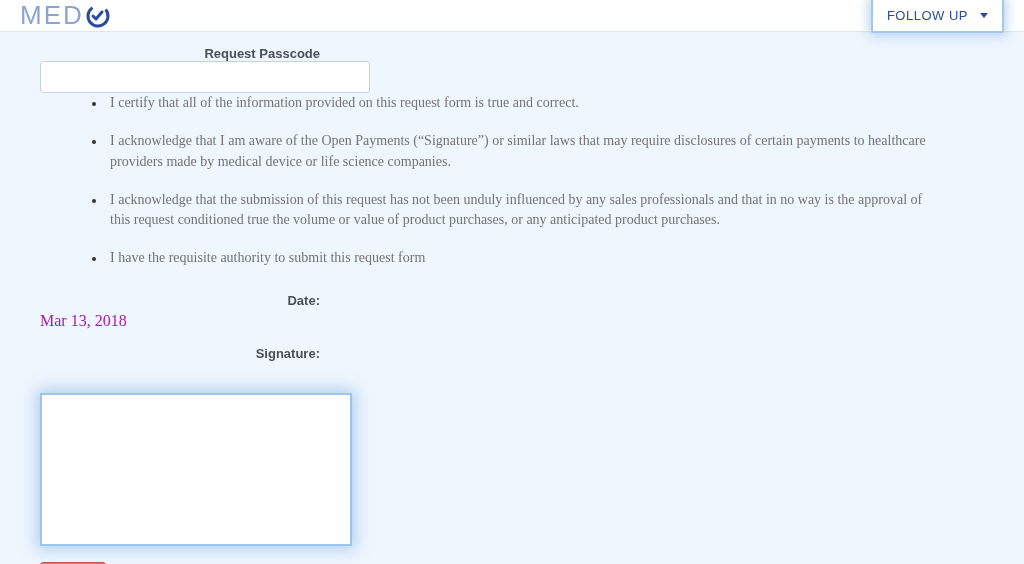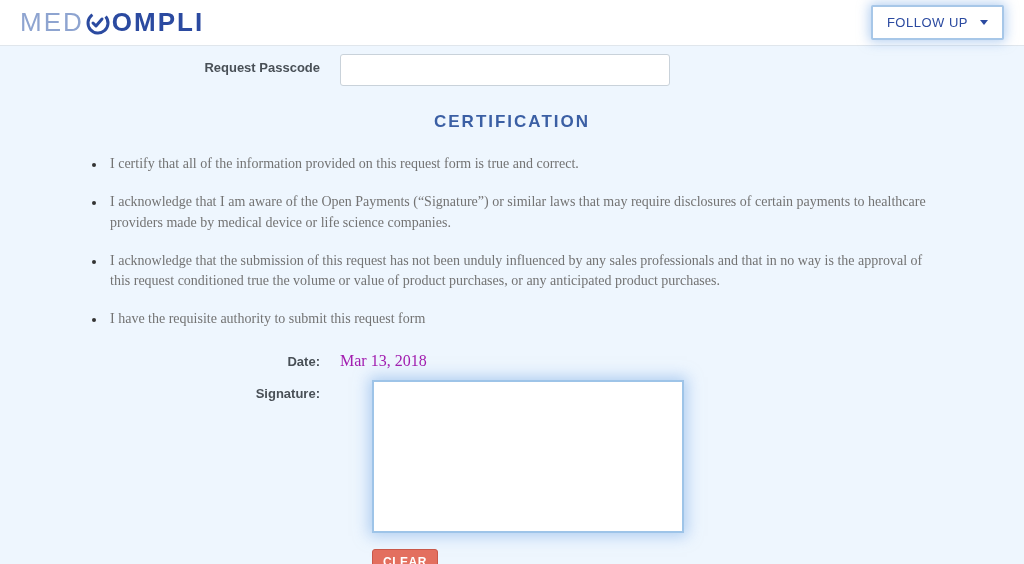--- a/index.html
+++ b/index.html
@@ -7,21 +7,21 @@
     font-family: Georgia, 'Times New Roman', serif;
     background: #eef6fe;
     width: 1024px;
     height: 564px;
     overflow: hidden;
     position: relative;
     color: #333;
   }
   .header {
     background: #ffffff;
-    height: 46px;
+    height: 32px;
     border-bottom: 1px solid #e0e6ec;
     display: flex;
     align-items: center;
     justify-content: space-between;
     padding: 0 20px;
   }
   .logo {
     font-family: Arial, Helvetica, sans-serif;
     font-weight: 600;
     font-size: 26px;
@@ -59,20 +59,21 @@
     border-right: 4px solid transparent;
     border-top: 5px solid #2b4aa0;
   }
   .content {
     padding: 0 40px;
   }
   .row {
     display: flex;
     align-items: flex-start;
     margin-top: 8px;
+    flex-direction: column;
   }
   .label-col {
     width: 300px;
     text-align: right;
     padding-right: 20px;
     font-family: Arial, Helvetica, sans-serif;
     font-weight: 700;
     font-size: 13px;
     color: #495057;
     padding-top: 6px;
@@ -150,38 +151,36 @@
 
 <div class="header">
   <div class="logo">
     <span class="light">MED</span>
     <span class="logo-check">
       <svg width="26" height="26" viewBox="0 0 26 26">
         <circle cx="13" cy="13" r="10" fill="none" stroke="#2b4aa0" stroke-width="3" stroke-dasharray="48 20" transform="rotate(-40 13 13)"></circle>
         <path d="M8 13 l3 3 l6 -7" fill="none" stroke="#2b4aa0" stroke-width="3" stroke-linecap="round" stroke-linejoin="round"></path>
       </svg>
     </span>
-    <span>OMPLI</span>
   </div>
   <button class="followup-btn">
     <span>FOLLOW UP</span>
     <span class="caret-down"></span>
   </button>
 </div>
 
 <div class="content">
 
   <div class="row">
     <div class="label-col">Request Passcode</div>
     <div class="input-col">
       <input type="text" class="text-input" value="" style="">
     </div>
   </div>
 
-  <div class="section-title">CERTIFICATION</div>
 
   <ul class="cert-list">
     <li>I certify that all of the information provided on this request form is true and correct.</li>
     <li>I acknowledge that I am aware of the Open Payments (“Signature”) or similar laws that may require disclosures of certain payments to healthcare providers made by medical device or life science companies.</li>
     <li>I acknowledge that the submission of this request has not been unduly influenced by any sales professionals and that in no way is the approval of this request conditioned true the volume or value of product purchases, or any anticipated product purchases.</li>
     <li>I have the requisite authority to submit this request form</li>
   </ul>
 
   <div class="row date-row">
     <div class="label-col">Date:</div>

